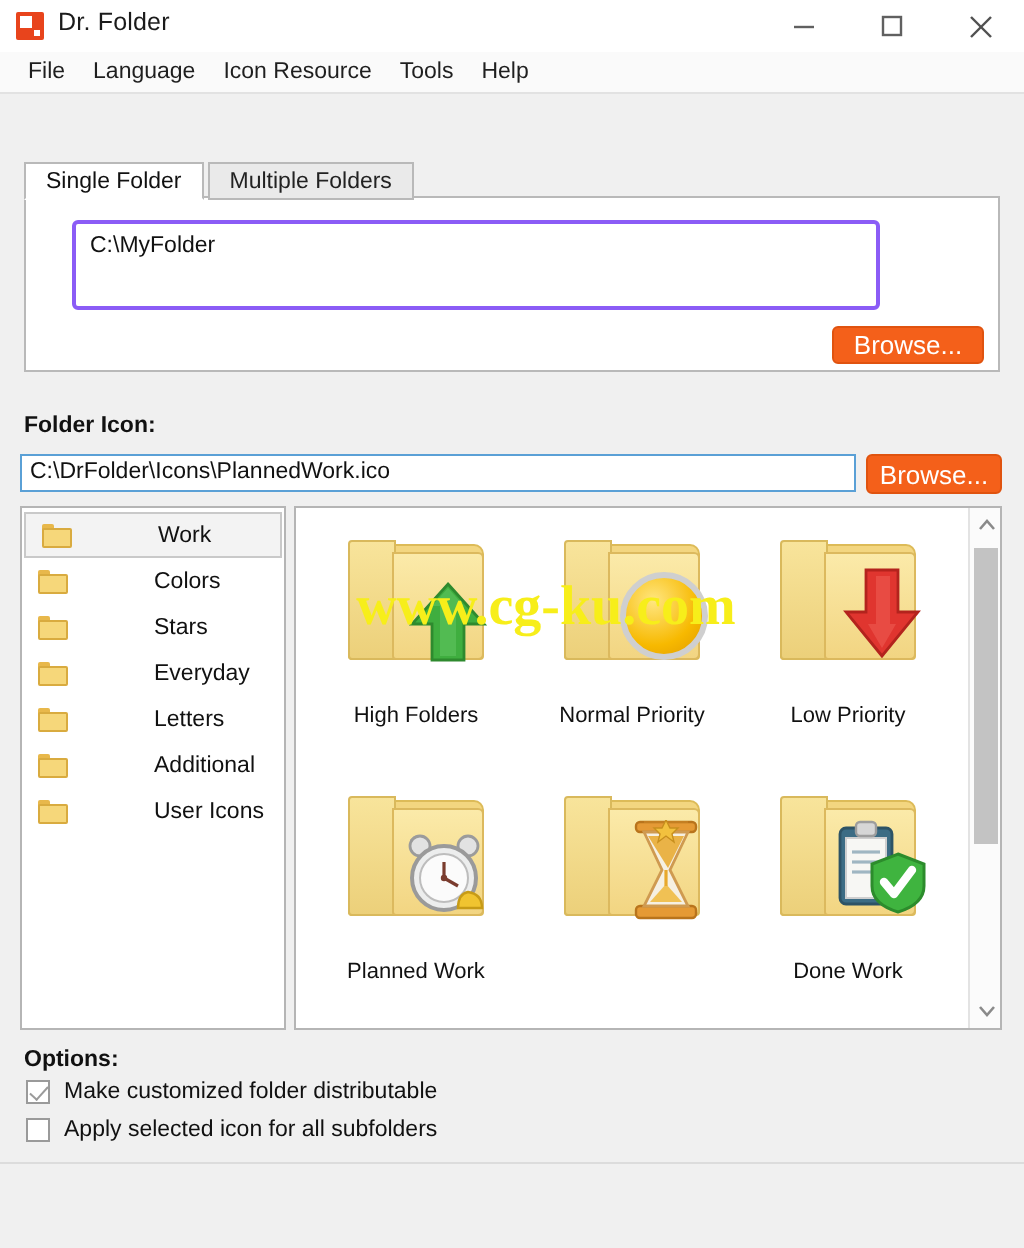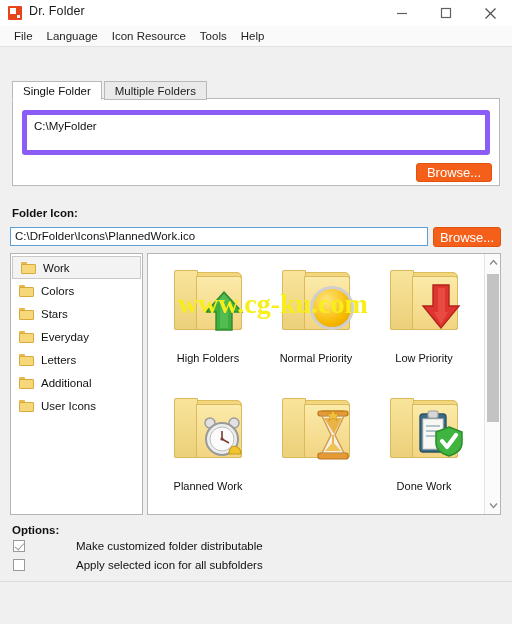--- a/index.html
+++ b/index.html
@@ -33,42 +33,42 @@
   
   .tabstrip{position:absolute;left:12px;top:80px;height:20px;display:flex;align-items:flex-end;z-index:3;}
   .tab{height:19px;line-height:19px;padding:0 10px;font-size:11.5px;border:1px solid #b9b9b9;
        box-sizing:border-box;}
   .tab.active{background:#ffffff;border-bottom:1px solid #ffffff;color:#111;}
   .tab.inactive{background:#eaeaea;border-bottom:1px solid #b9b9b9;color:#222;margin-left:2px;}
 
   .tabpanel{position:absolute;left:12px;top:98px;width:488px;height:88px;background:#ffffff;
             border:1px solid #b9b9b9;box-sizing:border-box;}
 
-  .path-box{position:absolute;left:22px;top:110px;width:468px;height:45px;background:#ffffff;
-            border:5px solid #8b5cf6;border-radius:3px;box-sizing:border-box;
+  .path-box{position:absolute;left:36px;top:110px;width:404px;height:45px;background:#ffffff;
+            border:2px solid #8b5cf6;border-radius:3px;box-sizing:border-box;
             padding:5px 7px;font-size:11.5px;color:#111;}
 
   
   .obtn{background:#f4601a;border:1px solid #e0530f;border-radius:3px;color:#ffffff;
         font-size:13px;display:flex;align-items:center;justify-content:center;
         box-sizing:border-box;cursor:default;}
 
   .browse1{position:absolute;left:416px;top:163px;width:76px;height:19px;}
 
   
   .icon-path{position:absolute;left:10px;top:227px;width:418px;height:19px;background:#ffffff;
              border:1px solid #5aa0d6;box-sizing:border-box;padding:0 4px;line-height:17px;
              font-size:11.5px;color:#111;}
   .browse2{position:absolute;left:433px;top:227px;width:68px;height:20px;}
 
   
   .catlist{position:absolute;left:10px;top:253px;width:133px;height:262px;background:#ffffff;
            border:1px solid #b5b5b5;box-sizing:border-box;padding-top:2px;overflow:hidden;}
   .cat{height:23px;display:flex;align-items:center;padding-left:8px;font-size:11.5px;color:#111;
-       box-sizing:border-box;}
+       box-sizing:border-box;gap:36px;}
   .cat.selected{background:#f3f3f3;border:1px solid #c9c9c9;margin:0 1px;}
   .folder-mini{width:15px;height:12px;margin-right:7px;position:relative;flex:none;}
   .folder-mini .tabp{position:absolute;left:0;top:0;width:6px;height:3px;background:#e8b84b;border-radius:1px 1px 0 0;}
   .folder-mini .body{position:absolute;left:0;top:2px;width:15px;height:10px;background:#f6d77a;
                      border:1px solid #d9ab3f;box-sizing:border-box;border-radius:1px;}
 
   
   .gridpanel{position:absolute;left:147px;top:253px;width:354px;height:262px;background:#ffffff;
              border:1px solid #b5b5b5;box-sizing:border-box;overflow:hidden;}
   .grid{position:absolute;left:0;top:0;width:336px;height:100%;}
@@ -97,21 +97,21 @@
   .clock-b{left:50px;top:28px;width:44px;height:44px;}
   .hour-b{left:56px;top:22px;width:34px;height:50px;}
   .done-b{left:48px;top:22px;width:48px;height:48px;}
 
   
   .sb{position:absolute;right:0;top:0;width:16px;height:100%;background:#fbfbfb;border-left:1px solid #e3e3e3;box-sizing:border-box;}
   .sb-arrow{width:16px;height:17px;display:flex;align-items:center;justify-content:center;background:#fbfbfb;}
   .sb-thumb{position:absolute;left:2px;top:20px;width:12px;height:148px;background:#c3c3c3;}
 
   
-  .opt-row{position:absolute;display:flex;align-items:flex-start;font-size:11.5px;color:#111;gap:44px;}
+  .opt-row{position:absolute;display:flex;align-items:flex-start;font-size:11.5px;color:#111;}
   .cbx{width:12px;height:12px;border:1px solid #9a9a9a;background:#fff;box-sizing:border-box;
        margin-right:7px;position:relative;flex:none;}
   .cbx.checked:after{content:"";position:absolute;left:3px;top:0px;width:4px;height:8px;
        border:solid #9b9b9b;border-width:0 1.6px 1.6px 0;transform:rotate(42deg);}
 
   .divider{position:absolute;left:0;top:581px;width:512px;height:1px;background:#dcdcdc;}
 
   
   .bottombar{position:absolute;left:0;top:582px;width:512px;height:42px;background:#f0f0f0;}
 

